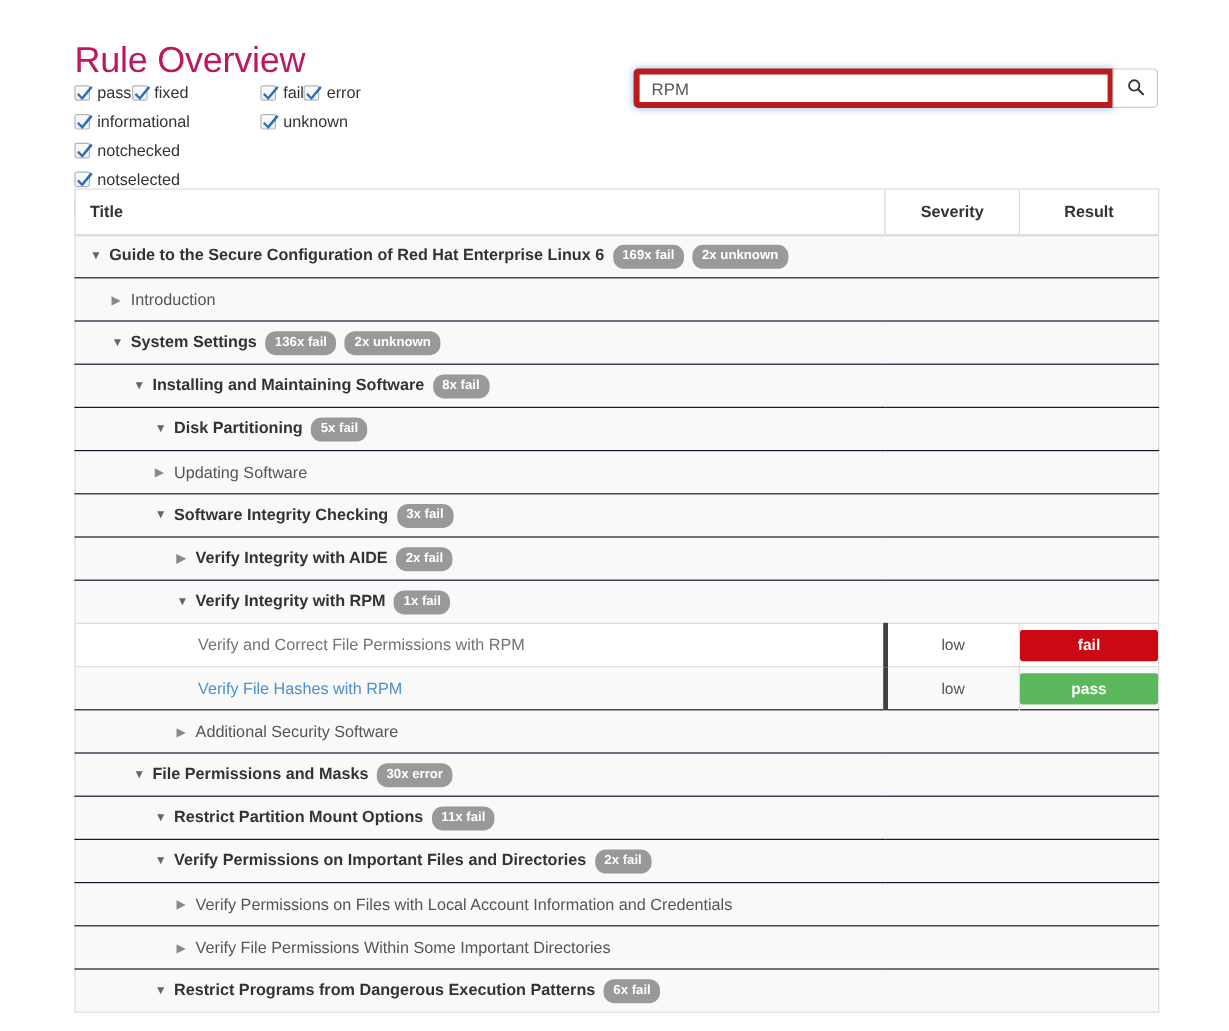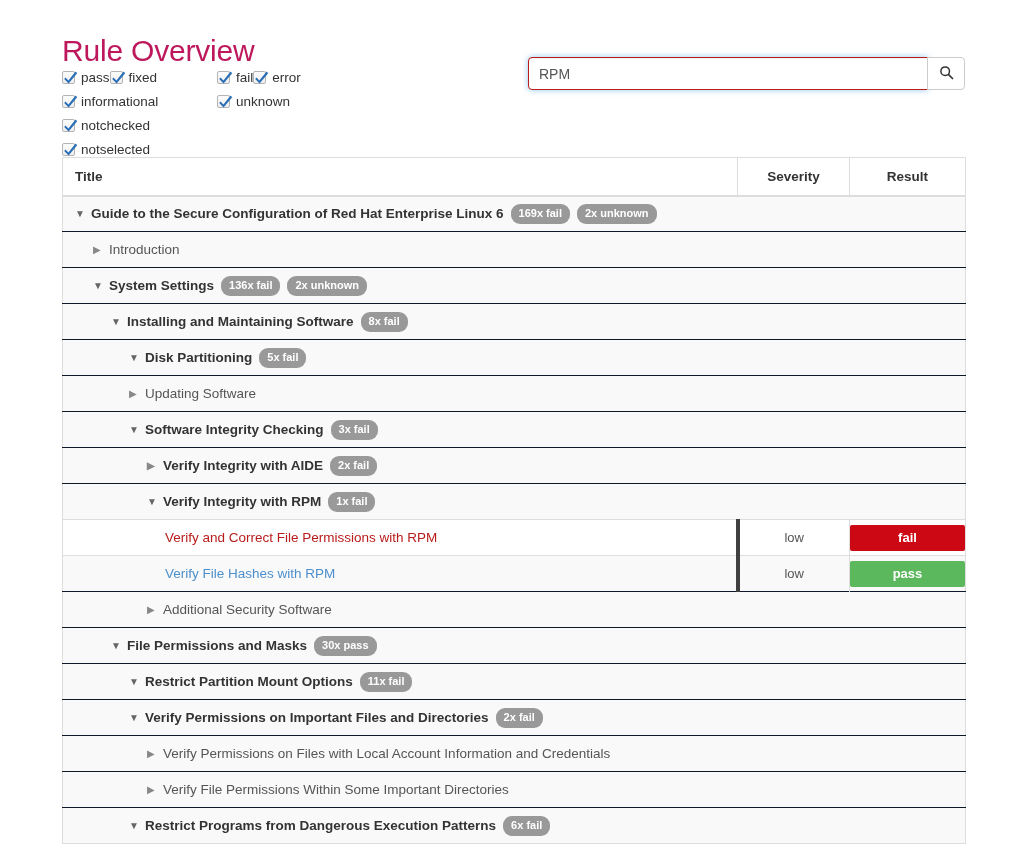--- a/index.html
+++ b/index.html
@@ -65,21 +65,21 @@
     display: flex;
     align-items: stretch;
   }
   .search-input {
     width: 400px;
     height: 33px;
     padding: 4px 10px;
     font-size: 14px;
     font-family: "Liberation Sans", sans-serif;
     color: #555;
-    border: 1px solid #b91c1c;
+    border: 5px solid #b91c1c;
     border-radius: 4px 0 0 4px;
     outline: none;
     box-shadow: 0 0 6px rgba(102,175,233,0.7), inset 0 1px 1px rgba(0,0,0,0.06);
     background: #fff;
   }
   .search-btn {
     width: 38px;
     height: 33px;
     margin-left: -1px;
     border: 1px solid #cccccc;
@@ -167,21 +167,21 @@
   }
   .rule-row.odd td { background: #ffffff; }
   .rule-row.even td { background: #f9f9f9; }
   .rule-title-cell {
     font-size: 13.5px;
     padding: 9px 12px;
     white-space: nowrap;
     overflow: hidden;
   }
   .rule-link { text-decoration: none; cursor: pointer; }
-  .rule-link.fail { color: #b91c1c; text-align: right; }
+  .rule-link.fail { color: #737373; text-align: right; }
   .rule-link.pass { color: #4d8fcc; margin-top: 24px; }
 
   .sev-cell {
     border-left: 4px solid #404040;
     text-align: center;
     font-size: 13px;
     color: #555;
   }
   .res-cell {
     border-left: 1px solid #dddddd;
@@ -286,21 +286,21 @@
           <td class="rule-title-cell" style="padding-left: 102px;"><a class="rule-link pass">Verify File Hashes with RPM</a></td>
           <td class="sev-cell">low</td>
           <td class="res-cell">
             <span class="result-label pass">pass</span>
           </td>
         </tr>
         <tr class="grp-row">
           <td colspan="3" class="grp-cell plain" style="padding-left: 84px;"><span class="tri">▶</span><span>Additional Security Software</span></td>
         </tr>
         <tr class="grp-row">
-          <td colspan="3" class="grp-cell bold" style="padding-left: 48px;"><span class="tri open">▼</span><span>File Permissions and Masks</span><span class="badge">30x pass</span></td>
+          <td colspan="3" class="grp-cell bold" style="padding-left: 48px;"><span class="tri open">▼</span><span>File Permissions and Masks</span><span class="badge">30x error</span></td>
         </tr>
         <tr class="grp-row">
           <td colspan="3" class="grp-cell bold" style="padding-left: 66px;"><span class="tri open">▼</span><span>Restrict Partition Mount Options</span><span class="badge">11x fail</span></td>
         </tr>
         <tr class="grp-row">
           <td colspan="3" class="grp-cell bold" style="padding-left: 66px;"><span class="tri open">▼</span><span>Verify Permissions on Important Files and Directories</span><span class="badge">2x fail</span></td>
         </tr>
         <tr class="grp-row">
           <td colspan="3" class="grp-cell plain" style="padding-left: 84px;"><span class="tri">▶</span><span>Verify Permissions on Files with Local Account Information and Credentials</span></td>
         </tr>

